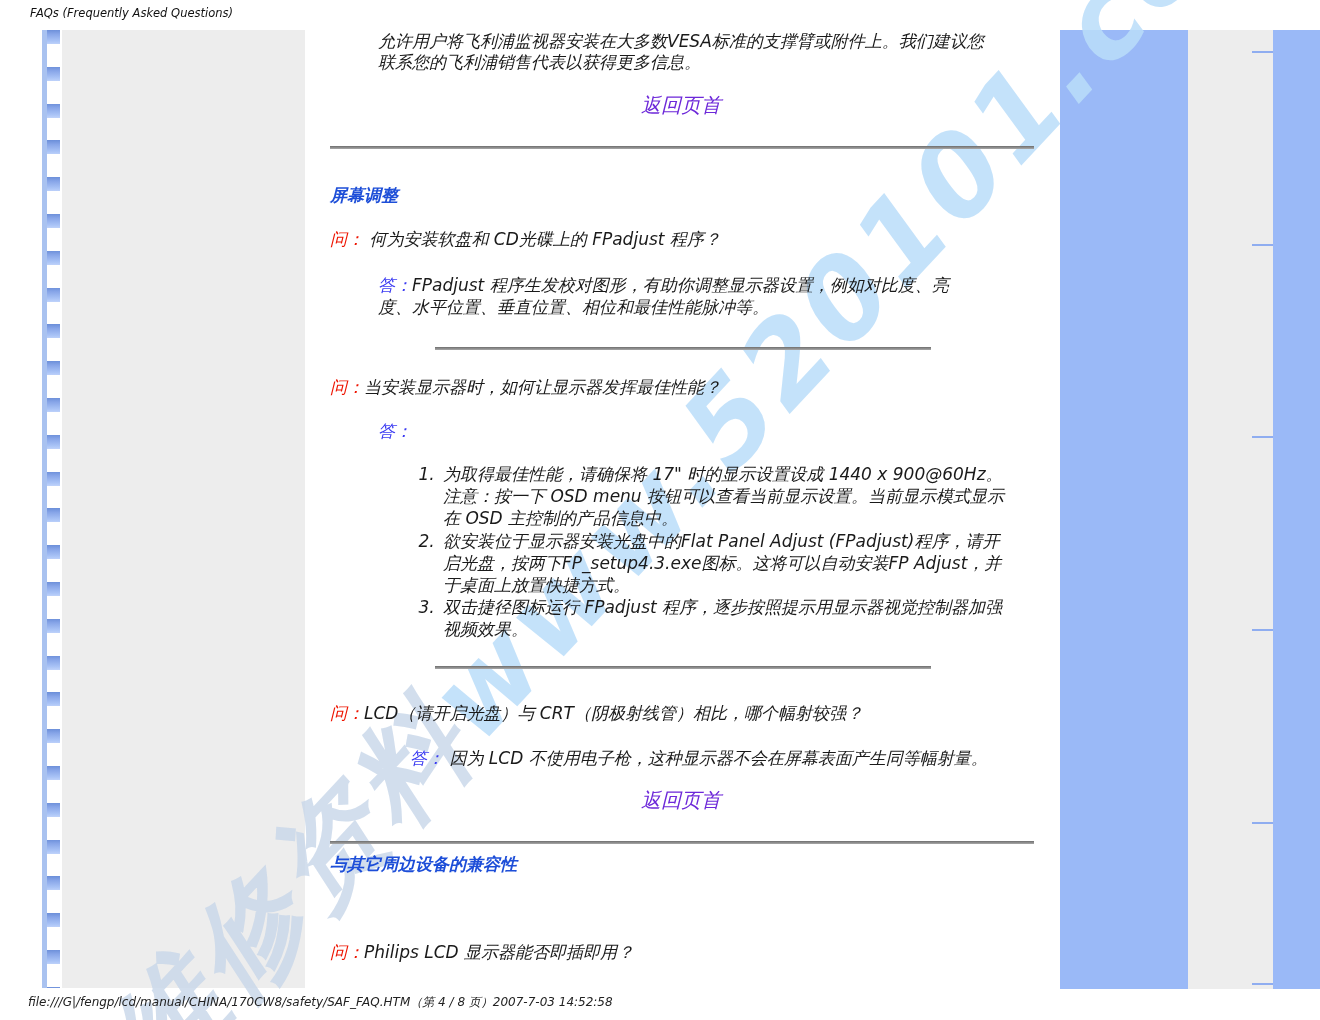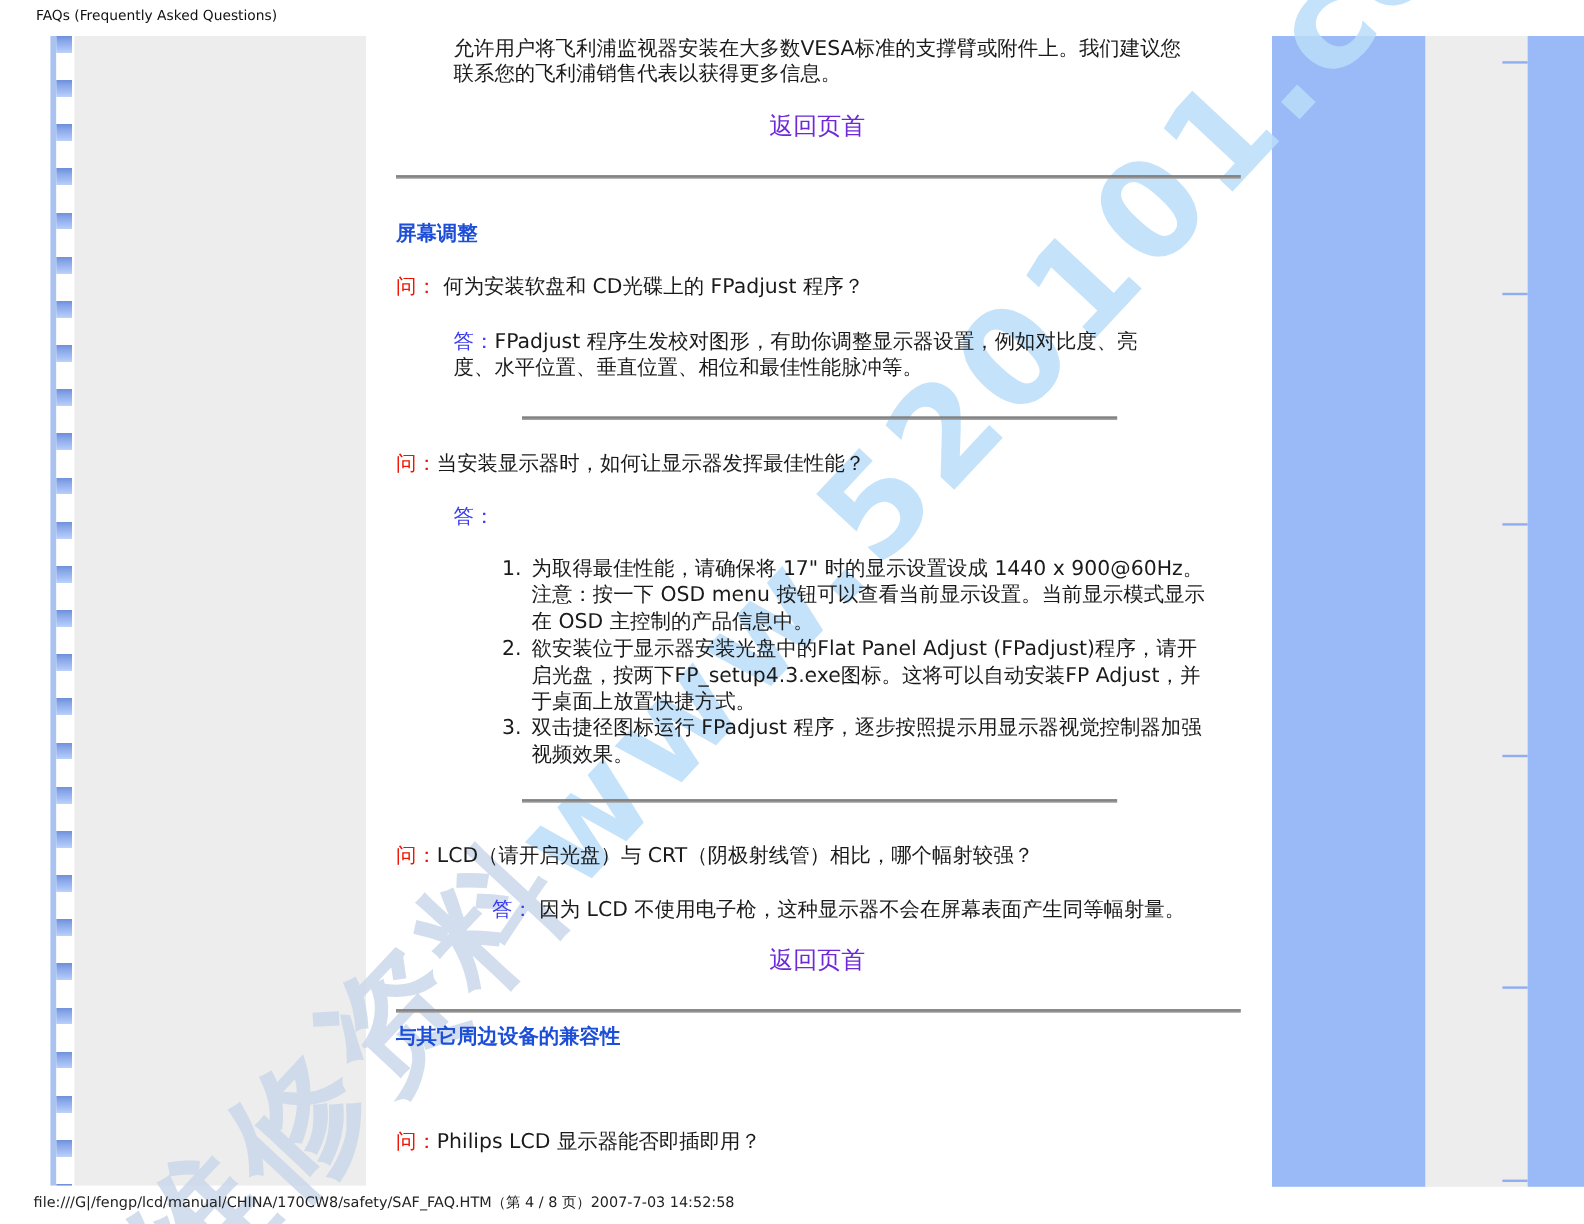--- a/index.html
+++ b/index.html
@@ -1,17 +1,17 @@
 <!DOCTYPE html>
 <html><head>
 <meta charset="utf-8">
 <style>
   html,body{margin:0;padding:0;background:#ffffff;}
   .page{position:relative;width:1320px;height:1020px;overflow:hidden;
-        font-family:"DejaVu Sans",sans-serif;color:#1a1a1a;background:#ffffff;}
+        font-family:"DejaVu Sans",sans-serif;color:#1a1a1a;background:#ffffff;font-style:italic;}
 
   
   .top-label{position:absolute;left:30px;top:6px;font-size:11.5px;color:#111;z-index:5;}
   .status-bar{position:absolute;left:28px;top:994px;font-size:12px;color:#222;z-index:5;}
 
   
   .sidebar-strip{position:absolute;left:42px;top:30px;width:5px;height:958px;background:#a9c2f0;z-index:1;}
   .sidebar-squares{position:absolute;left:47px;top:30px;width:13px;height:958px;z-index:1;
      background:repeating-linear-gradient(to bottom,
         #6d90da 0px,#87a5e8 4px,#a9c3f6 11px,#bdd1fa 14px,

